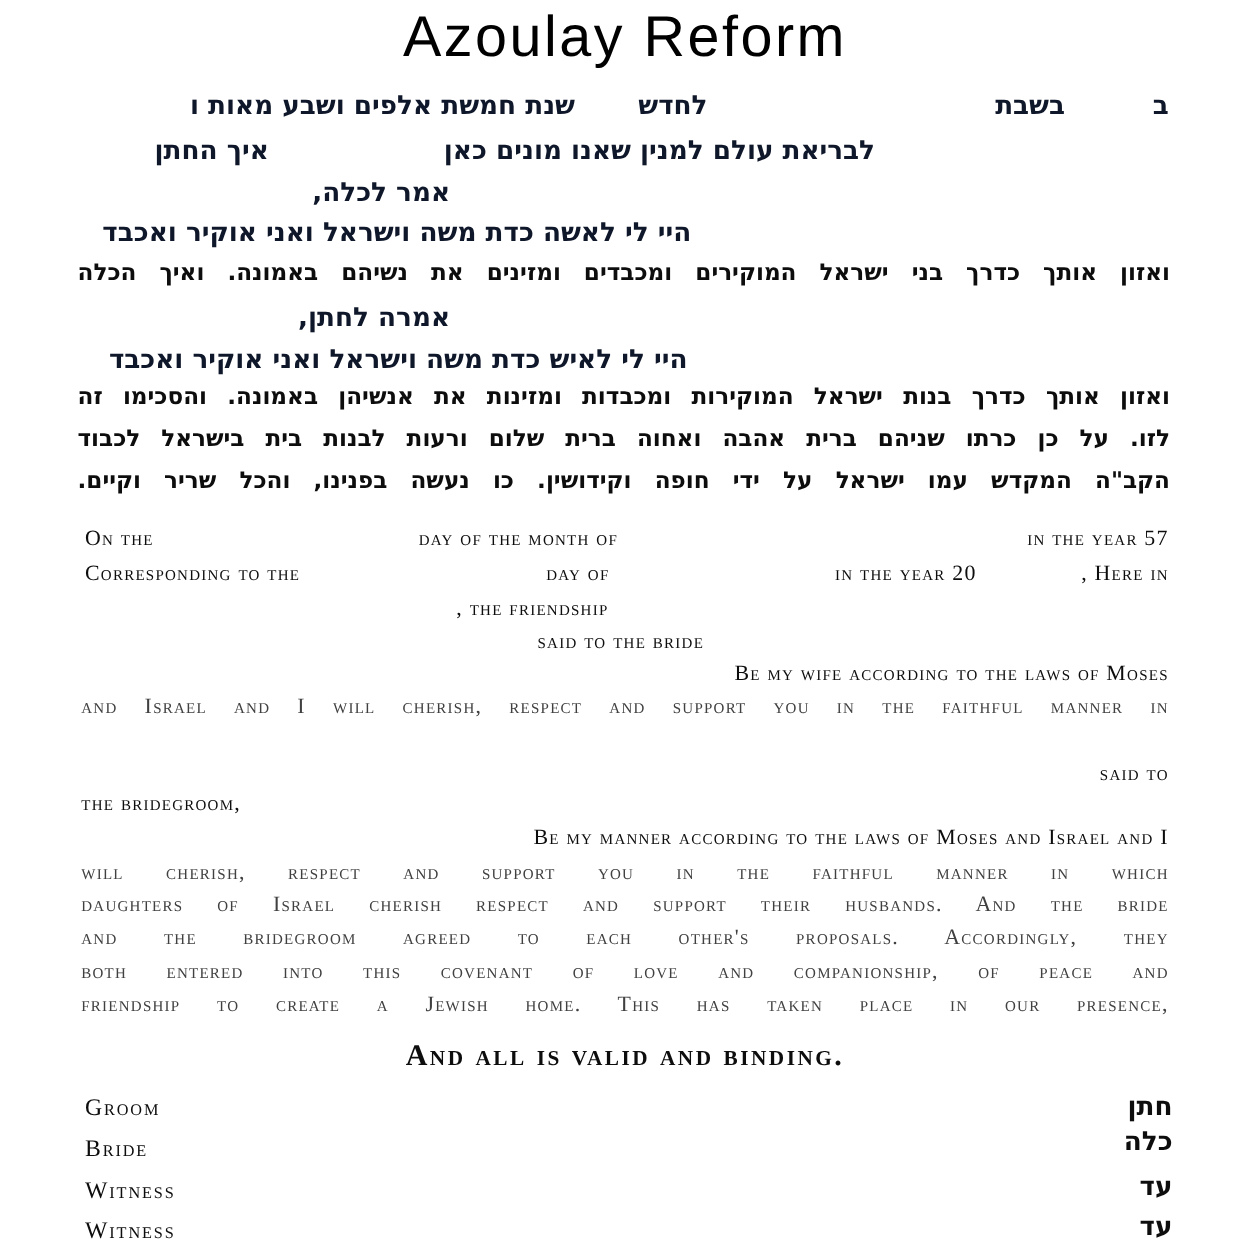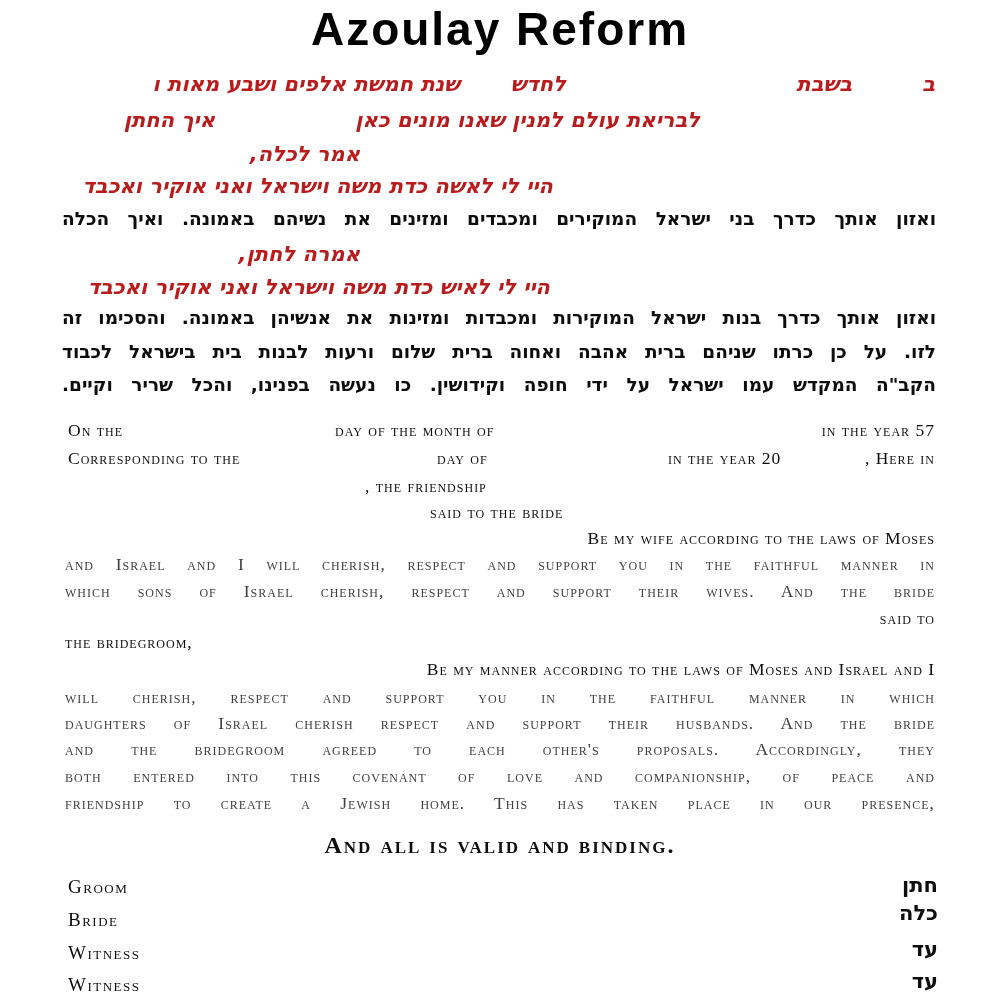--- a/index.html
+++ b/index.html
@@ -3,27 +3,27 @@
 <meta charset="utf-8">
 <style>
   html,body { margin:0; padding:0; background:#ffffff; }
   .page {
     position:relative; width:1000px; height:994px;
     background:#ffffff; color:#111111; overflow:hidden;
   }
   .title {
     position:absolute; top:2px; left:0; width:1000px; text-align:center;
     font-family:"Liberation Sans", sans-serif;
-    font-size:46px; font-weight:700; letter-spacing:2px; color:#000;
+    font-size:46px; font-weight:400; letter-spacing:2px; color:#000;
   }
   
   .he {
     position:absolute; direction:rtl; white-space:nowrap;
     font-family:"DejaVu Sans", sans-serif; font-weight:bold;
-    font-size:21px; color:#b91c1c;font-style:italic;
+    font-size:21px; color:#0f172a;
   }
   .he-just {
     position:absolute; direction:rtl; left:62px; right:64px;
     font-family:"DejaVu Sans", sans-serif; font-weight:bold;
     font-size:18.5px; color:#0d0d0d;
     text-align:justify; text-align-last:justify; white-space:normal;
   }
   
   .en {
     position:absolute; white-space:nowrap;
@@ -82,21 +82,20 @@
 
   <span class="en" style="top:448px; left:68px;">Corresponding to the</span>
   <span class="en" style="top:448px; left:437px;">day of</span>
   <span class="en" style="top:448px; left:668px;">in the year 20</span>
   <span class="en" style="top:448px; right:65px;">, Here in</span>
 
   <span class="en" style="top:476px; left:365px;">, the friendship</span>
   <span class="en" style="top:502px; left:430px;">said to the bride</span>
   <span class="en" style="top:528px; right:65px;">Be my wife according to the laws of Moses</span>
   <div class="en-just" style="top:554px;">and Israel and I will cherish, respect and support you in the faithful manner in</div>
-  <div class="en-just" style="top:581px;">which sons of Israel cherish, respect and support their wives.  And the bride</div>
   <span class="en" style="top:608px; right:65px;">said to</span>
   <span class="en" style="top:632px; left:65px;">the bridegroom,</span>
   <span class="en" style="top:659px; right:65px;">Be my manner  according to the laws of Moses and Israel and I</span>
   <div class="en-just" style="top:687px;">will cherish, respect and support you in the faithful manner in which</div>
   <div class="en-just" style="top:713px;">daughters of Israel cherish respect and support their husbands. And the bride</div>
   <div class="en-just" style="top:739px;">and the bridegroom agreed to each other's proposals. Accordingly, they</div>
   <div class="en-just" style="top:766px;">both entered into this covenant of love and companionship, of peace and</div>
   <div class="en-just" style="top:793px;">friendship to create a Jewish home. This has taken place in our presence,</div>
 
   <div class="closing">And all is valid and binding.</div>

